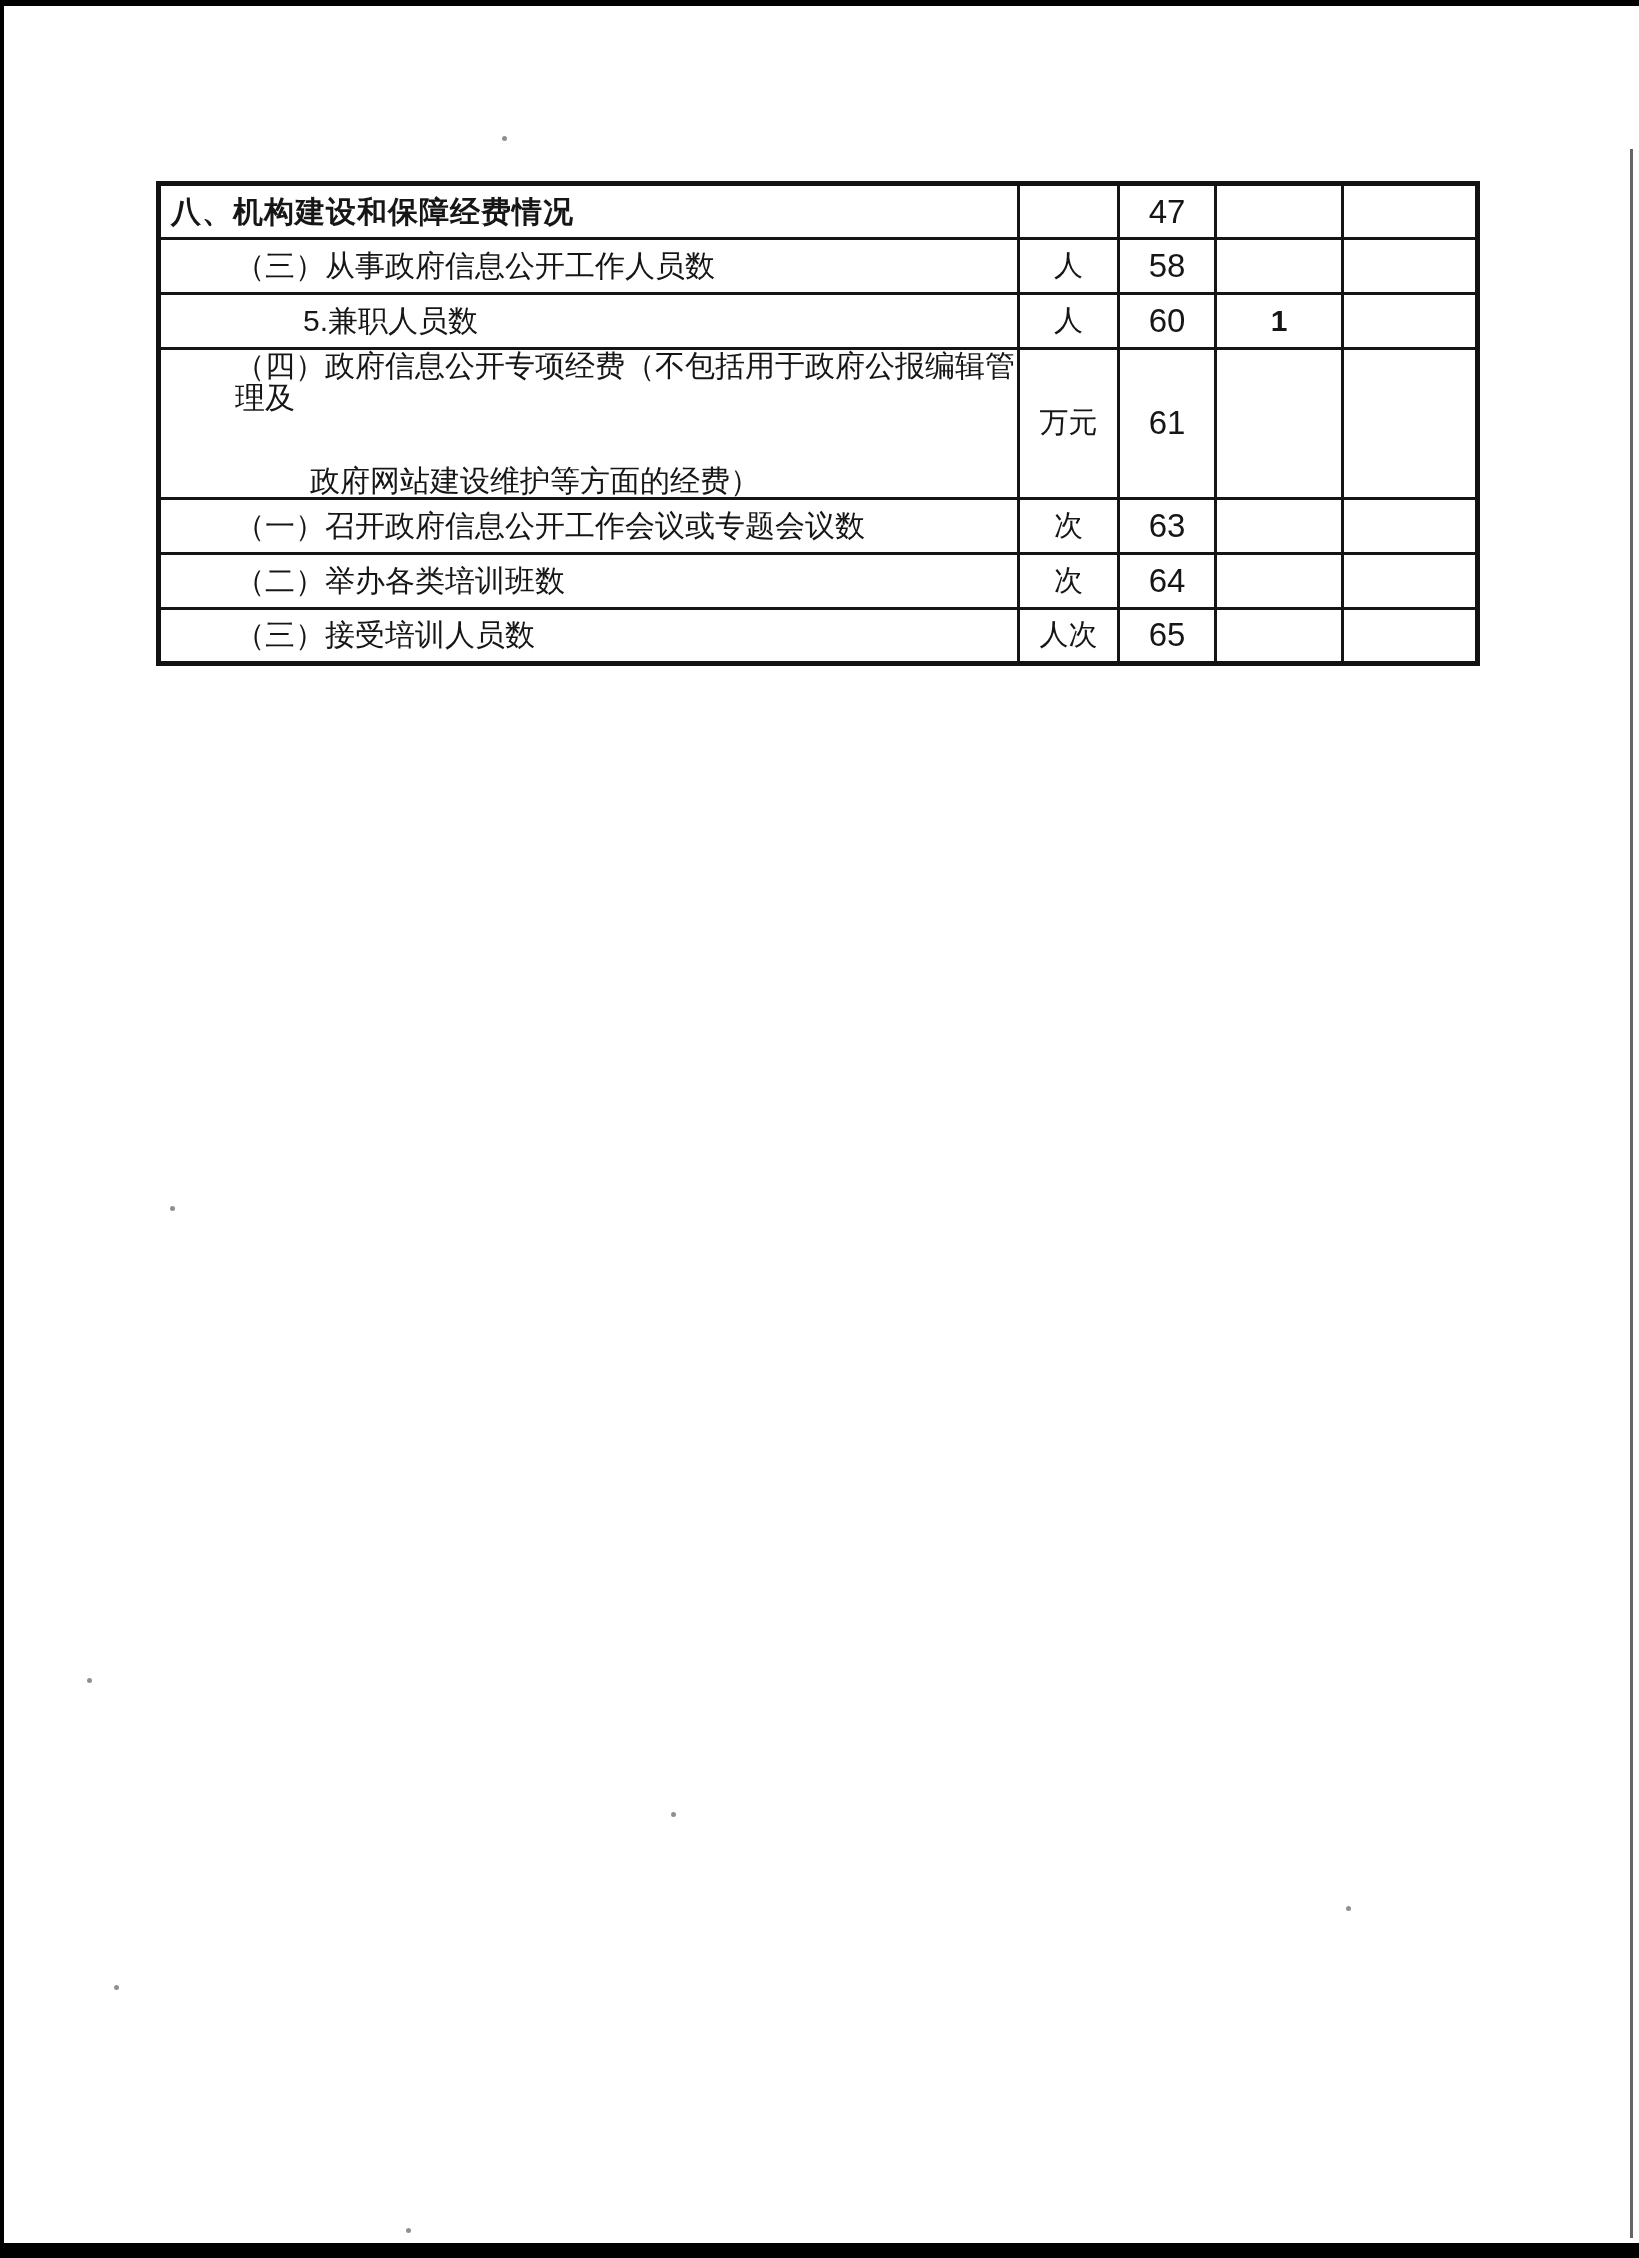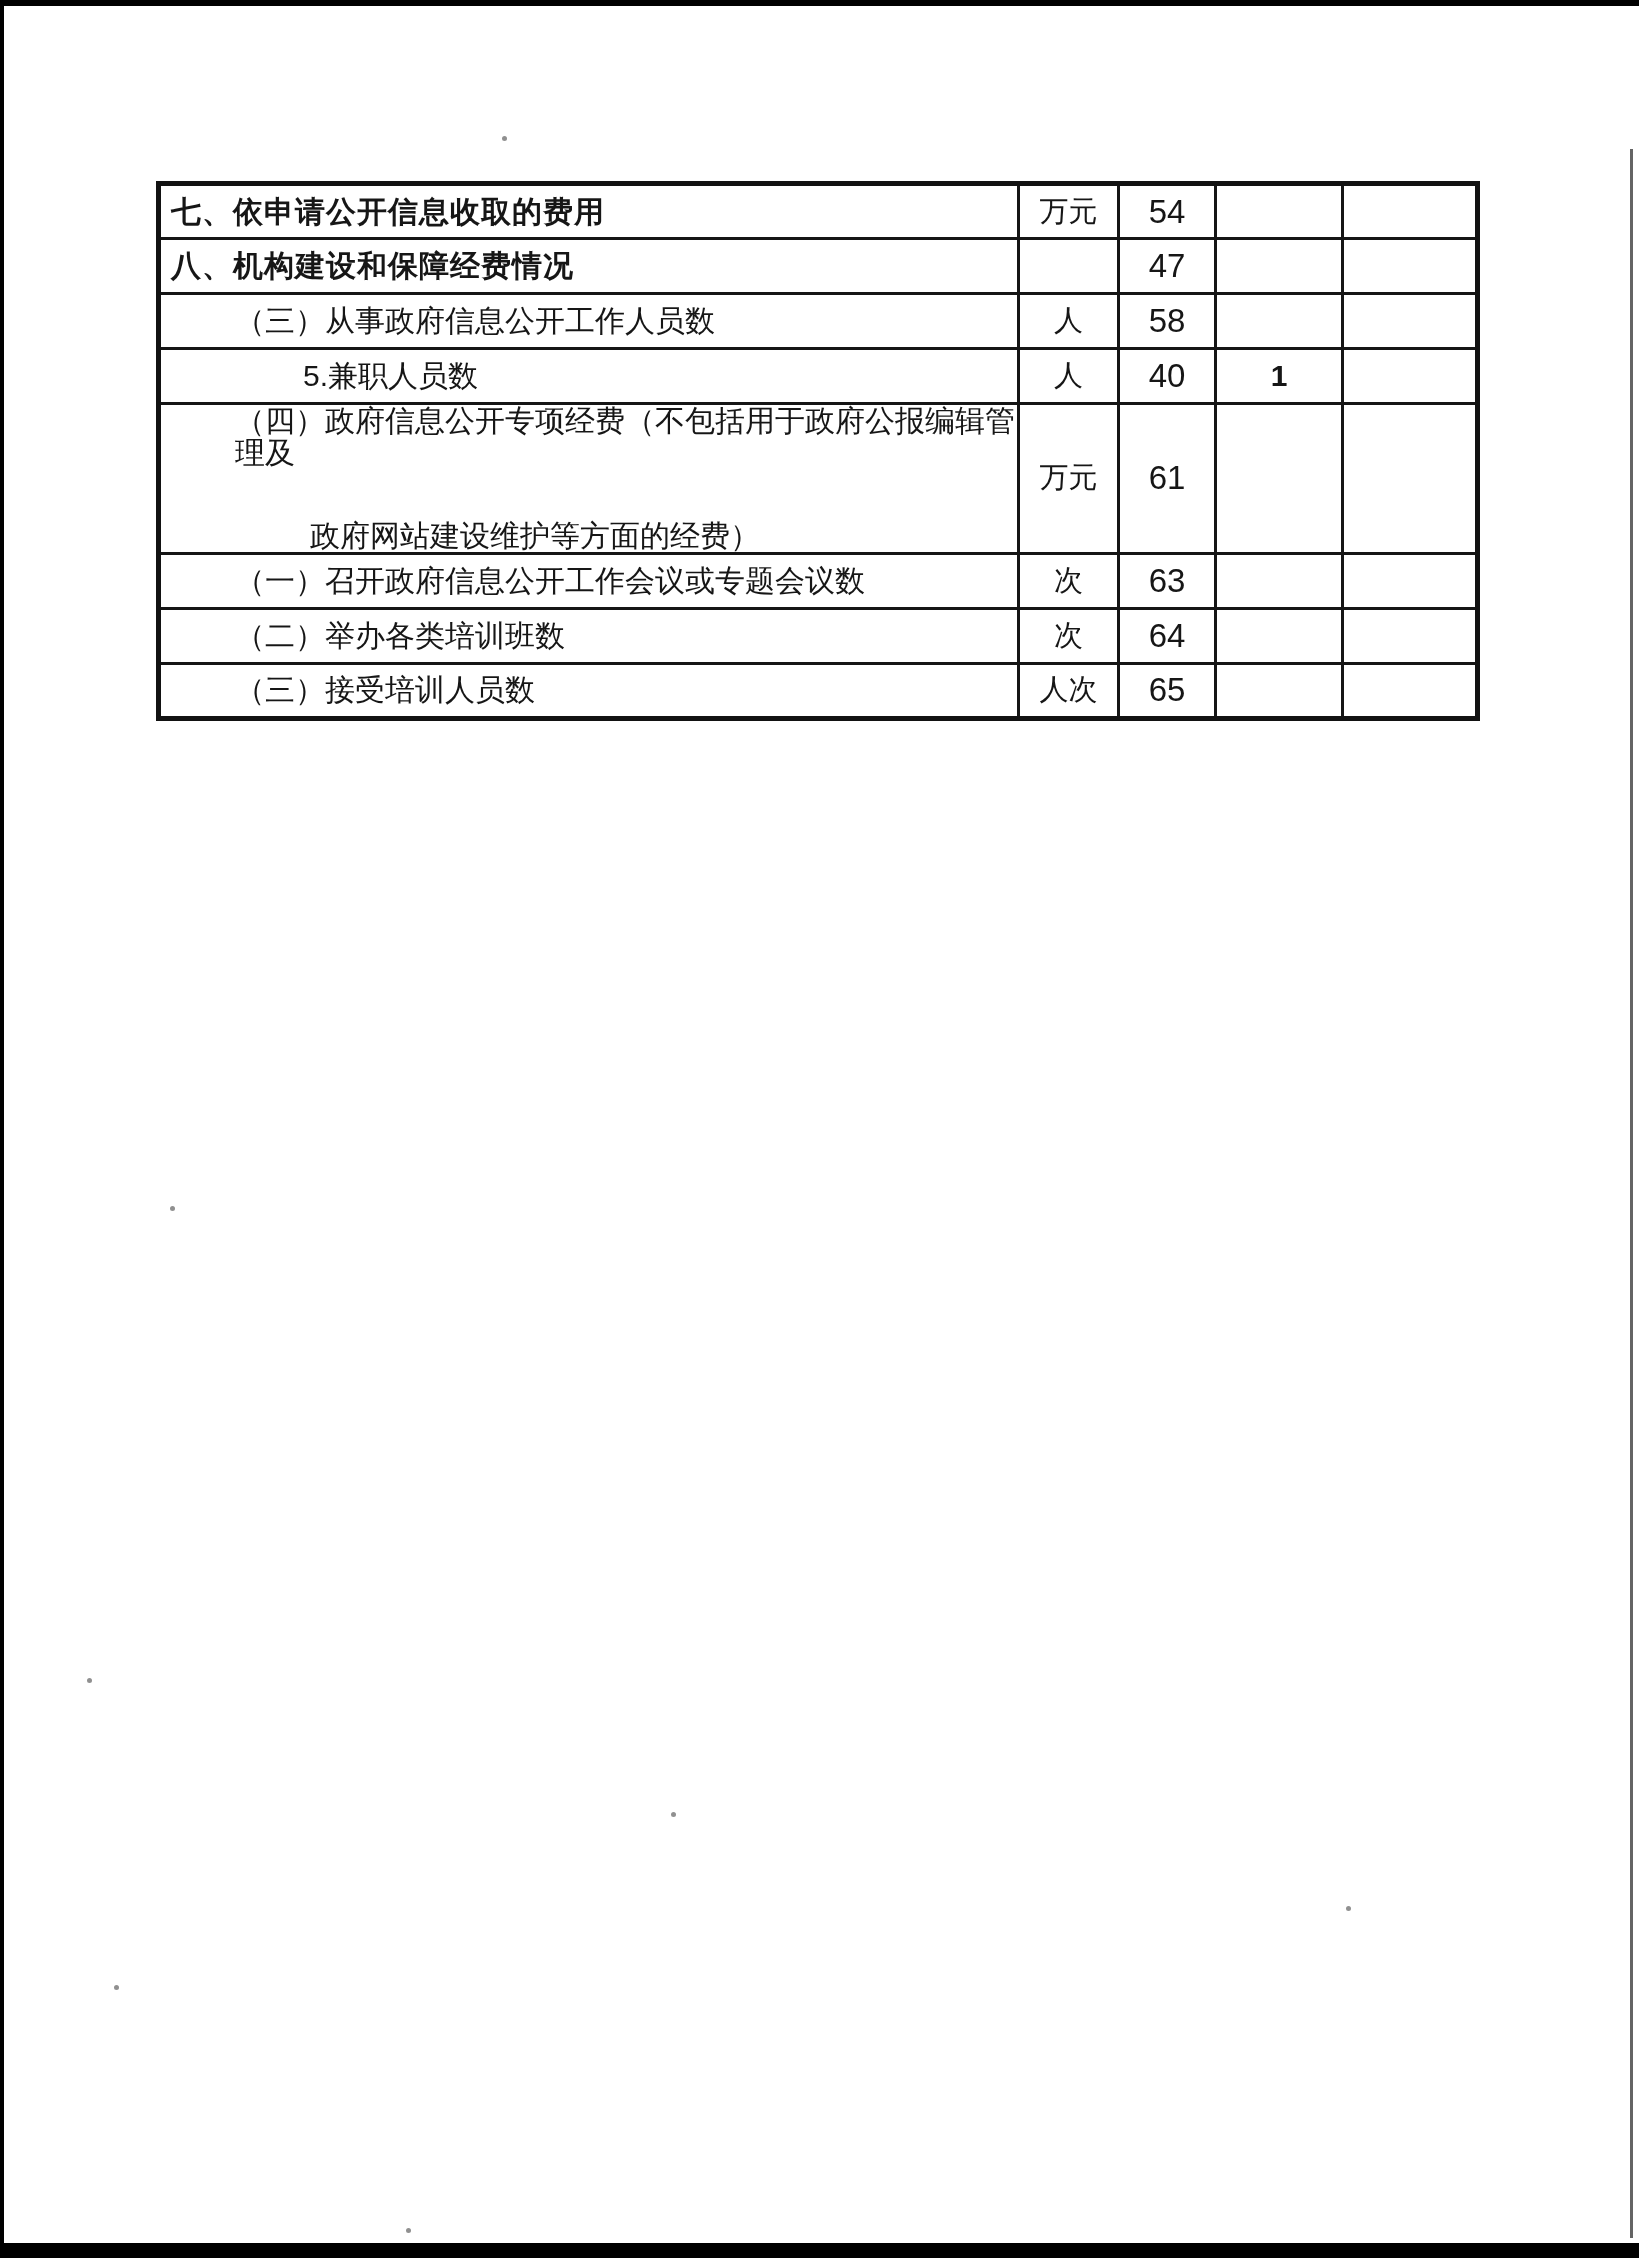--- a/index.html
+++ b/index.html
@@ -94,29 +94,20 @@
   <colgroup>
     <col style="width:860px">
     <col style="width:100px">
     <col style="width:97px">
     <col style="width:127px">
     <col style="width:135px">
   </colgroup>
   <tbody>
       <tr class="row">
         <td class="label lvl0 bold">
-          <div class="line first">七、依申请公开信息收取的费用</div>
-        </td>
-        <td class="unit">万元</td>
-        <td class="code">54</td>
-        <td class="value1"></td>
-        <td class="value2"></td>
-      </tr>
-      <tr class="row">
-        <td class="label lvl0 bold">
           <div class="line first">八、机构建设和保障经费情况</div>
         </td>
         <td class="unit"></td>
         <td class="code">47</td>
         <td class="value1"></td>
         <td class="value2"></td>
       </tr>
       <tr class="row">
         <td class="label lvl1">
           <div class="line first">（三）从事政府信息公开工作人员数</div>
@@ -124,21 +115,21 @@
         <td class="unit">人</td>
         <td class="code">58</td>
         <td class="value1"></td>
         <td class="value2"></td>
       </tr>
       <tr class="row">
         <td class="label lvl2">
           <div class="line first">5.兼职人员数</div>
         </td>
         <td class="unit">人</td>
-        <td class="code">40</td>
+        <td class="code">60</td>
         <td class="value1">1</td>
         <td class="value2"></td>
       </tr>
       <tr class="row tall">
         <td class="label lvl1">
           <div class="line first">（四）政府信息公开专项经费（不包括用于政府公报编辑管理及</div>
           <div class="line cont">政府网站建设维护等方面的经费）</div>
         </td>
         <td class="unit">万元</td>
         <td class="code">61</td>

